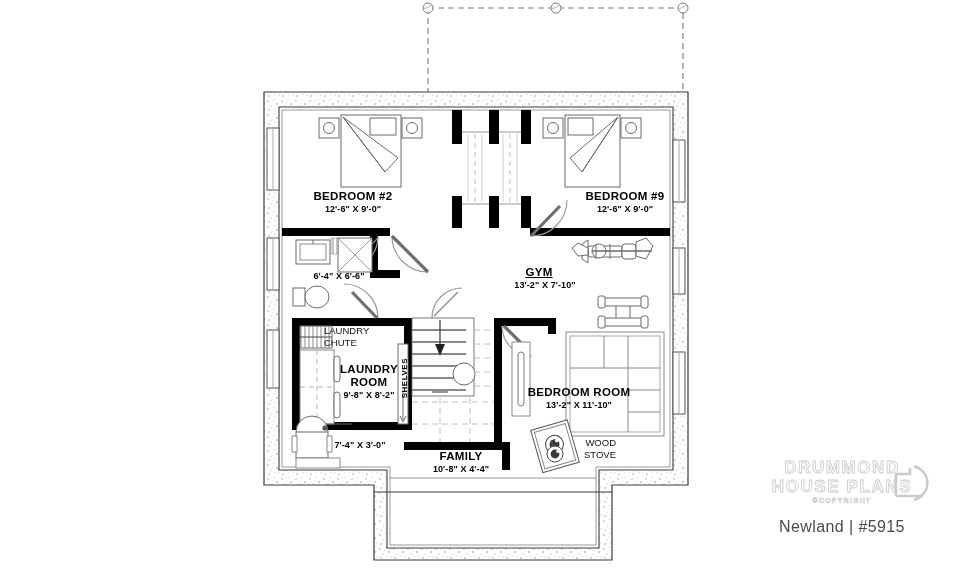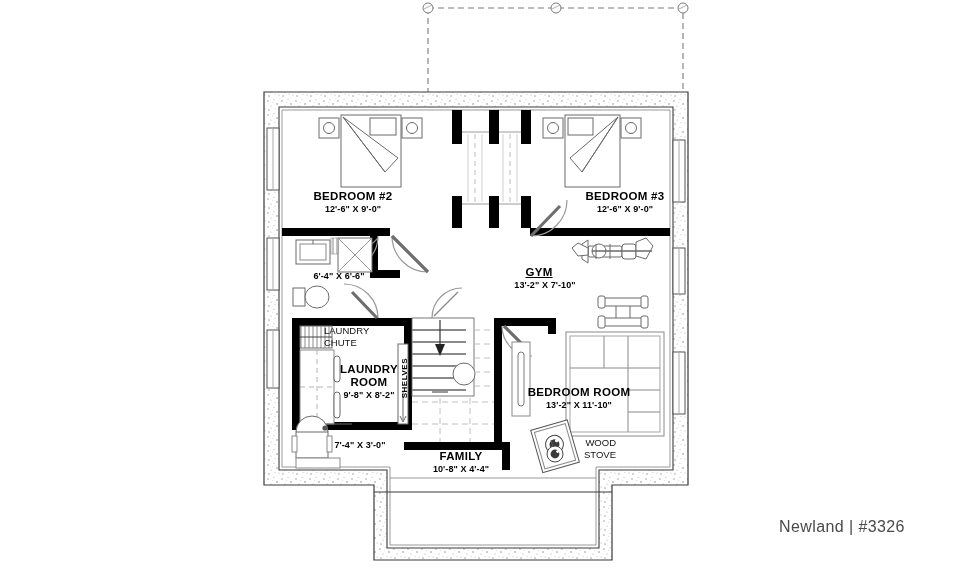--- a/index.html
+++ b/index.html
@@ -314,21 +314,21 @@
         <rect x="641" y="296" width="7" height="12" rx="2"></rect>
         <rect x="598" y="316" width="7" height="12" rx="2"></rect>
         <rect x="641" y="316" width="7" height="12" rx="2"></rect>
       </g>
     </g>
   </svg>
 
   <div class="lbl rname" style="left:293px;top:190px;width:120px;">BEDROOM #2</div>
   <div class="lbl rdim" style="left:293px;top:204px;width:120px;">12'-6" X 9'-0"</div>
 
-  <div class="lbl rname" style="left:565px;top:190px;width:120px;">BEDROOM #3</div>
+  <div class="lbl rname" style="left:565px;top:190px;width:120px;">BEDROOM #9</div>
   <div class="lbl rdim" style="left:565px;top:204px;width:120px;">12'-6" X 9'-0"</div>
 
   <div class="lbl rname" style="left:484px;top:266px;width:110px;text-decoration:underline;">GYM</div>
   <div class="lbl rdim" style="left:490px;top:280px;width:110px;">13'-2" X 7'-10"</div>
 
   <div class="lbl rname" style="left:519px;top:386px;width:120px;">BEDROOM ROOM</div>
   <div class="lbl rdim" style="left:519px;top:400px;width:120px;">13'-2" X 11'-10"</div>
 
   <div class="lbl rname" style="left:327px;top:363px;width:84px;white-space:pre-line;">LAUNDRY
 ROOM</div>
@@ -339,16 +339,26 @@
 
   <div class="lbl rdim" style="left:299px;top:271px;width:80px;">6'-4" X 6'-6"</div>
   <div class="lbl rdim" style="left:320px;top:440px;width:80px;">7'-4" X 3'-0"</div>
 
   <div class="lbl plainlbl" style="left:324px;top:325px;width:58px;white-space:pre-line;text-align:left;">LAUNDRY
 CHUTE</div>
   <div class="lbl plainlbl" style="left:572px;top:437px;width:44px;white-space:pre-line;text-align:right;">WOOD
 STOVE</div>
   <div class="lbl vert" style="left:400px;top:358px;">SHELVES</div>
 
-
-  <div id="planname">Newland | #3326</div>
+  <div id="logo">
+    <div class="l1">DRUMMOND</div>
+    <div class="l2">HOUSE PLANS</div>
+    <div class="l3">©COPYRIGHT</div>
+    <svg class="mark" viewBox="0 0 52 44">
+      <path d="M8 36 L8 14 L22 14 L22 8" fill="none" stroke="#c9c9c9" stroke-width="2.4"></path>
+      <path d="M26 6 A20 18 0 0 1 26 40" fill="none" stroke="#c9c9c9" stroke-width="2.4"></path>
+      <path d="M8 36 L34 36" fill="none" stroke="#c9c9c9" stroke-width="2.4"></path>
+    </svg>
+  </div>
+
+  <div id="planname">Newland | #5915</div>
 
 </div>
 
 </body></html>

